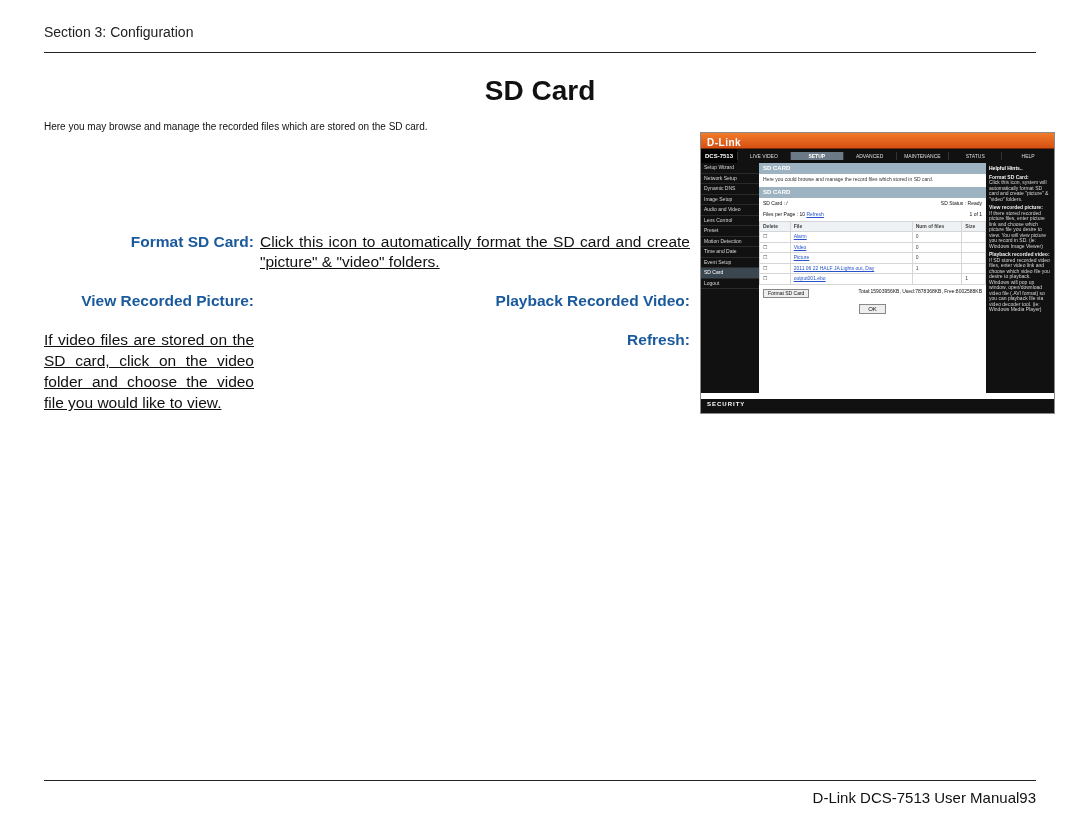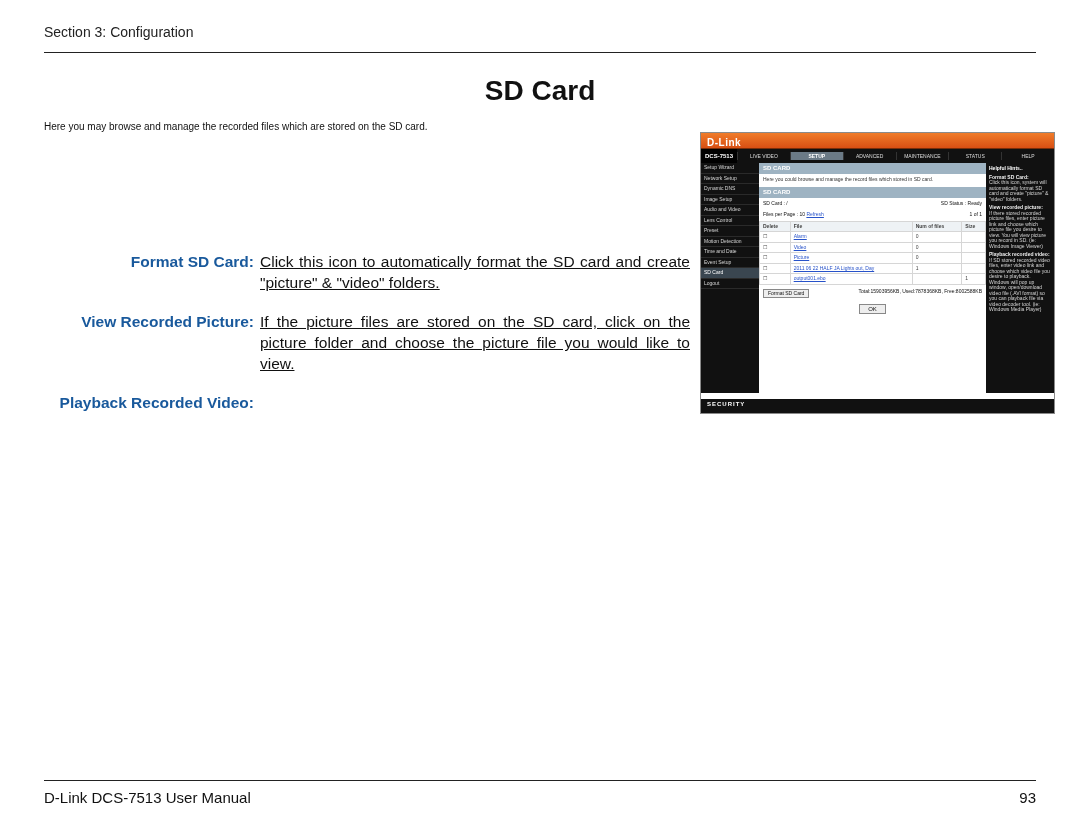--- a/index.html
+++ b/index.html
@@ -33,39 +33,40 @@
   .tbl th, .tbl td { border: 1px solid #d6d6d6; padding: 2px 3px; text-align: left; color: #444; }
   .tbl th { background: #eef2f5; font-weight: 700; }
   .tbl .lnk { color: #2752c9; text-decoration: underline; }
   .btnrow { display: flex; justify-content: space-between; padding: 4px; font-size: 5px; }
   .fake-btn { border: 1px solid #888; padding: 1px 4px; background: #eee; }
   .ok { border: 1px solid #888; padding: 1px 8px; background: #eee; margin: 0 auto; }
   .helpcol { width: 68px; background: #111; color: #d6d6d6; padding: 3px; font-size: 5px; }
   .helpcol .ht { font-weight: 700; color: #fff; margin-bottom: 2px; }
   .helpcol .hs { color: #eee; font-weight: 700; margin-top: 3px; }
   .security { position: absolute; left: 0; bottom: 0; width: 100%; height: 14px; background: #111; color: #fff; font-size: 6px; font-weight: 700; padding: 2px 6px; letter-spacing: 1px; }
-  .footer { position: absolute; left: 44px; right: 44px; bottom: 28px; border-top: 1.5px solid #222; padding-top: 8px; display: flex; justify-content: space-between; font-size: 15px; }
+  .footer { position: absolute; left: 44px; right: 44px; bottom: 28px; border-top: 1.5px solid #222; padding-top: 8px; display: flex; justify-content: flex-end; font-size: 15px; }
   .link5 { color: #2752c9; text-decoration: underline; }
 </style>
 </head>
 <body>
 
 <div class="page">
   <div class="section-header">Section 3: Configuration</div>
   <h1 class="title">SD Card</h1>
   <p class="intro">Here you may browse and manage the recorded files which are stored on the SD card.</p>
 
   <div class="body-row">
     <div class="defs-col">
       <dl class="defs">
         <dt>Format SD Card:</dt>
         <dd>Click this icon to automatically format the SD card and create "picture" &amp; "video" folders.</dd>
         <dt>View Recorded Picture:</dt>
-        <dd>If the picture files are stored on the SD card, click on the picture folder and choose the picture file you would like to view.</dd>
         <dt>Playback Recorded Video:</dt>
+        <dd>If video files are stored on the SD card, click on the video folder and choose the video file you would like to view.</dd>
+        <dt>Refresh:</dt>
       </dl>
     </div>
 
     <div class="shot-col">
       <div class="shot">
         <div class="brandbar">D-Link</div>
         <div class="navrow">
           <div class="model">DCS-7513</div>
           <div class="tab">LIVE VIDEO</div>
           <div class="tab active">SETUP</div>

